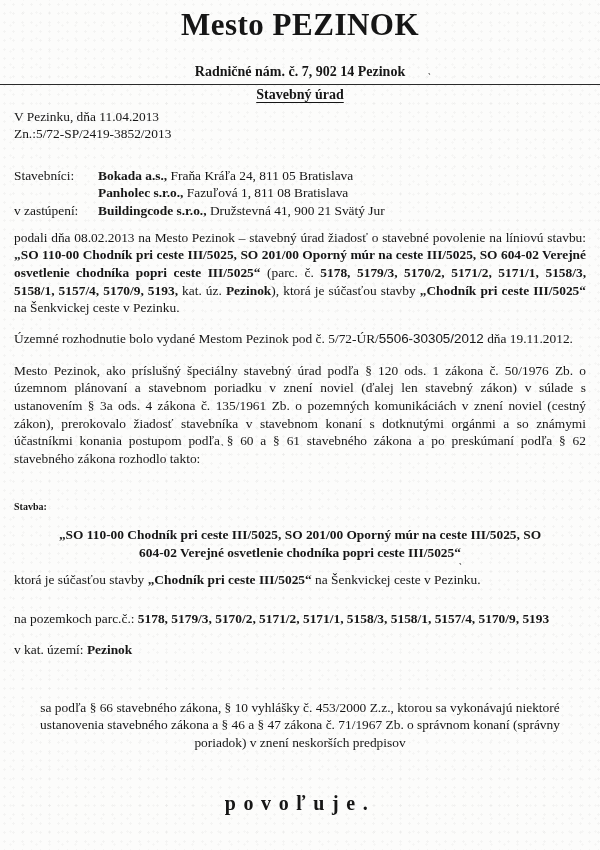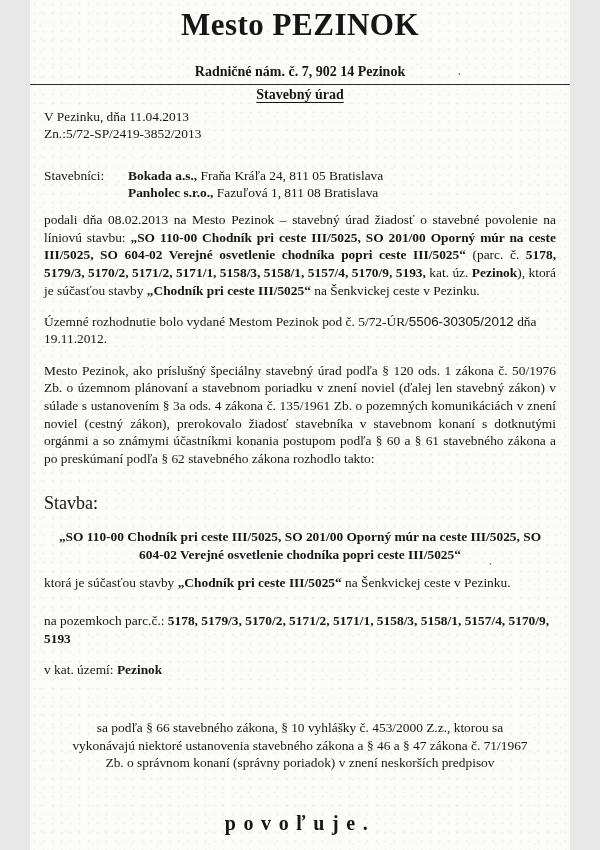--- a/index.html
+++ b/index.html
@@ -1,18 +1,18 @@
 <!DOCTYPE html>
 <html lang="sk"><head>
 <meta charset="utf-8">
 <style>
   html,body{margin:0;padding:0;background:#e8e8e8;}
   .page{
     position:relative;
-    width:540px;height:850px;
+    width:600px;height:850px;
     box-sizing:border-box;
     margin:0 auto;
     padding:8px 14px 0 14px;
     background-color:#fcfcfb;
     background-image:
       radial-gradient(rgba(60,60,60,0.045) 1px, transparent 1.2px),
       radial-gradient(rgba(60,60,60,0.03) 1px, transparent 1.2px);
     background-size:9px 9px, 13px 13px;
     background-position:0 0, 4px 6px;
     color:#161616;
@@ -44,21 +44,21 @@
   }
 
   .builders{margin-top:24px;}
   .builder-row{display:flex;}
   .builder-label{width:84px;flex:0 0 84px;}
   .builder-value{flex:1;}
 
   .para{margin-top:9px;}
   .authority{margin-top:13px;}
 
-  .stavba-label{margin-top:24px;font-weight:normal;font-size:18px;}
+  .stavba-label{margin-top:32px;font-weight:bold;font-size:10px;}
   .stavba-title{
     margin:13px auto 0 auto;max-width:508px;text-align:center;font-weight:bold;
   }
   .stavba-partof{margin-top:10px;}
   .parcels{margin-top:21px;}
   .cadastre{margin-top:0;}
 
   .legal{margin:40px auto 0 auto;text-align:center;padding:0 24px;}
 
   .verdict{
@@ -91,20 +91,24 @@
 
   <div class="builders">
     <div class="builder-row">
       <span class="builder-label">Stavebníci:</span>
       <span class="builder-value"><span class="b">Bokada a.s.,</span><span> Fraňa Kráľa 24, 811 05 Bratislava</span></span>
     </div>
     <div class="builder-row">
       <span class="builder-label"></span>
       <span class="builder-value"><span class="b">Panholec s.r.o.,</span><span> Fazuľová 1, 811 08 Bratislava</span></span>
     </div>
+    <div class="builder-row">
+      <span class="builder-label">v zastúpení:</span>
+      <span class="builder-value"><span class="b">Buildingcode s.r.o.,</span><span> Družstevná 41, 900 21 Svätý Jur</span></span>
+    </div>
   </div>
 
   <p class="para justify"><span>podali dňa 08.02.2013 na Mesto Pezinok – stavebný úrad žiadosť o stavebné povolenie na líniovú stavbu: </span><span class="b">„SO 110-00 Chodník pri ceste III/5025, SO 201/00 Oporný múr na ceste III/5025, SO 604-02 Verejné osvetlenie chodníka popri ceste III/5025“</span><span> (parc. č.  </span><span class="b">5178, 5179/3, 5170/2, 5171/2, 5171/1, 5158/3, 5158/1, 5157/4, 5170/9, 5193,</span><span> kat. úz. </span><span class="b">Pezinok</span><span>), ktorá je súčasťou stavby </span><span class="b">„Chodník pri ceste III/5025“</span><span> na Šenkvickej ceste v Pezinku.</span></p>
 
   <p class="para"><span>Územné rozhodnutie bolo vydané Mestom Pezinok pod č. 5/72-ÚR/</span><span class="sans">5506-30305/2012</span><span> dňa 19.11.2012.</span></p>
 
   <p class="para authority justify">Mesto Pezinok, ako príslušný špeciálny stavebný úrad podľa § 120 ods. 1 zákona č. 50/1976 Zb. o územnom plánovaní a stavebnom poriadku v znení noviel (ďalej len stavebný zákon) v súlade s ustanovením § 3a ods. 4 zákona č. 135/1961 Zb. o pozemných komunikáciách v znení noviel (cestný zákon), prerokovalo žiadosť stavebníka v stavebnom konaní s dotknutými orgánmi a so známymi účastníkmi  konania postupom podľa § 60 a § 61 stavebného zákona a po preskúmaní podľa  § 62 stavebného zákona rozhodlo takto:</p>
 
   <div class="stavba-label">Stavba:</div>
   <div class="stavba-title">„SO 110-00 Chodník pri ceste III/5025, SO 201/00 Oporný múr na ceste III/5025, SO 604-02 Verejné osvetlenie chodníka popri ceste III/5025“</div>

